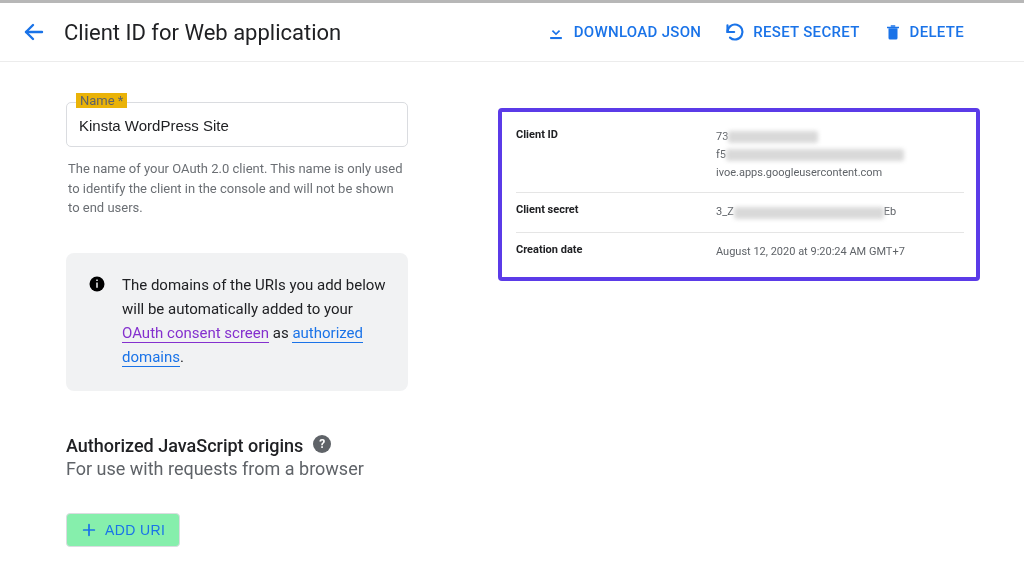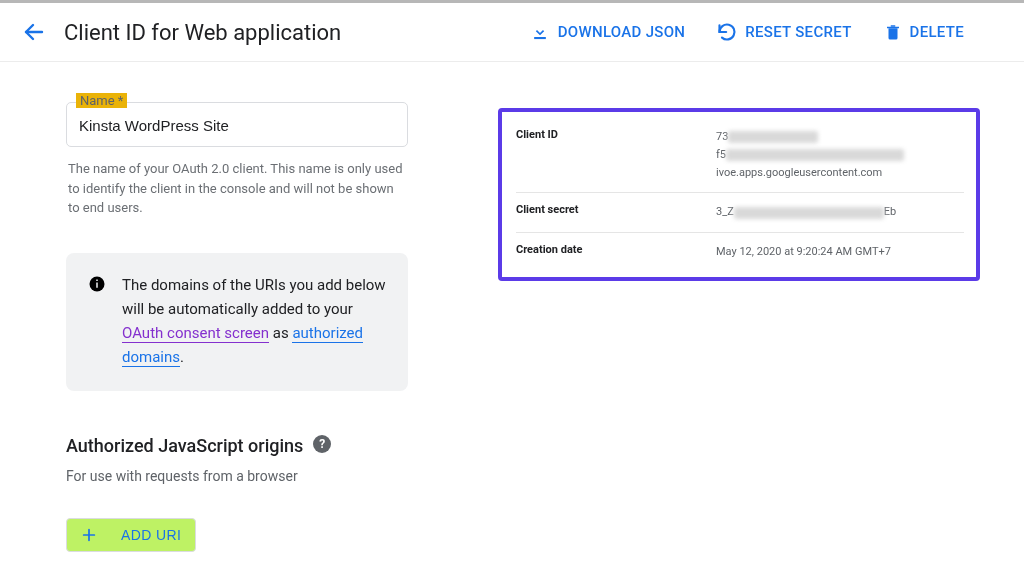--- a/index.html
+++ b/index.html
@@ -25,21 +25,21 @@
     cursor: pointer;
     margin-right: 16px;
     color: #1a73e8;
   }
   .page-title {
     font-size: 22px;
     font-weight: 400;
     flex: 0 0 auto;
     margin-right: auto;
   }
-  .top-actions { display: flex; gap: 32px; margin-right: 40px; }
+  .top-actions { display: flex; gap: 24px; margin-right: 40px; }
   .action-btn {
     display: flex; align-items: center; gap: 8px;
     color: #1a73e8;
     font-size: 15px; font-weight: 500; letter-spacing: .3px;
     cursor: pointer;
   }
   .content {
     display: flex;
     padding: 40px 44px 0 66px;
     gap: 90px;
@@ -79,28 +79,28 @@
   .info-card a { color: #8430ce; text-decoration: none; border-bottom: 1px solid #8430ce; }
   .info-card a.auth-domains { color: #1a73e8; border-bottom-color: #1a73e8; }
   .section { margin-top: 44px; }
   .section-title { font-size: 18px; font-weight: 500; display: flex; align-items: flex-start; gap: 10px; }
   .help-circle {
     width: 18px; height: 18px; border-radius: 50%;
     background: #5f6368; color: #fff;
     font-size: 12px; font-weight: 700;
     display: inline-flex; align-items: center; justify-content: center;
   }
-  .section-desc { font-size: 14px; color: #5f6368; margin-top: 12px; }
+  .section-desc { font-size: 18px; color: #5f6368; margin-top: 2px; }
   .add-uri-btn {
     margin-top: 34px;
-    display: inline-flex; align-items: center; gap: 24px;
+    display: inline-flex; align-items: center; gap: 8px;
     padding: 8px 14px;
     border: 1px solid #dadce0; border-radius: 4px;
     color: #1a73e8; font-size: 14px; font-weight: 500; letter-spacing: .4px;
-    cursor: pointer; background:#bef264;
+    cursor: pointer; background:#86efac;
   }
   .cred-box {
     border: 4px solid #5b3be8;
     border-radius: 4px;
     padding: 6px 12px 6px 14px;
   }
   .cred-row {
     display: flex;
     padding: 10px 0;
     border-bottom: 1px solid #e5e5e5;
@@ -206,18 +206,18 @@
 
       <div class="cred-row">
         <div class="cred-label">Client secret</div>
         <div class="cred-value">
           <span>3_Z</span><span class="blur-span" style="width:150px;height:12px;"></span><span>Eb</span>
         </div>
       </div>
 
       <div class="cred-row">
         <div class="cred-label">Creation date</div>
-        <div class="cred-value">May 12, 2020 at 9:20:24 AM GMT+7</div>
+        <div class="cred-value">August 12, 2020 at 9:20:24 AM GMT+7</div>
       </div>
 
     </div>
   </div>
 </div>
 
 </body></html>

